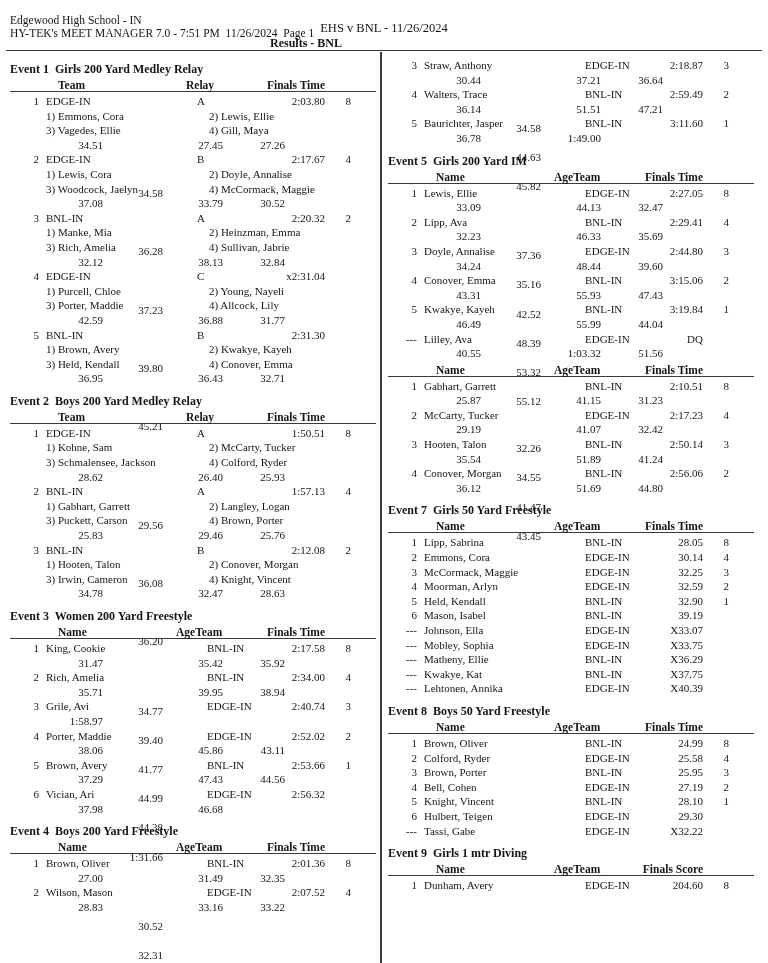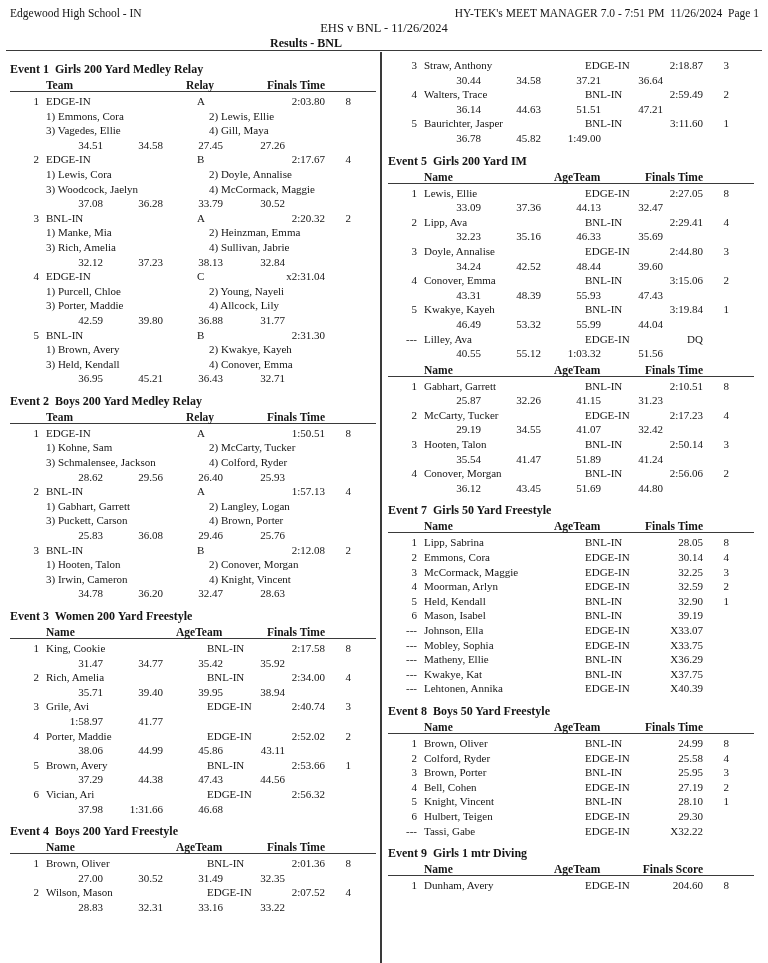--- a/index.html
+++ b/index.html
@@ -2,49 +2,49 @@
 <html><head>
 <meta charset="utf-8">
 <style>
   html,body{margin:0;padding:0;}
   body{
     width:768px;height:963px;
     background:#ffffff;color:#151515;
     font-family:"Liberation Serif","DejaVu Serif",serif;
     position:relative;overflow:hidden;
   }
-  .hdr-row{position:absolute;top:7px;left:10px;right:9px;display:flex;justify-content:space-between;font-size:11.5px;line-height:13px;white-space:pre;}
+  .hdr-row{position:absolute;top:14px;left:10px;right:9px;display:flex;justify-content:space-between;font-size:11.5px;line-height:13px;white-space:pre;flex-direction:column;}
   .meet-title{position:absolute;top:21px;left:0;width:768px;text-align:center;font-weight:normal;font-size:12.5px;line-height:14px;white-space:pre;}
   .results-title{position:absolute;top:36px;left:0;width:612px;text-align:center;font-weight:bold;font-size:12px;line-height:14px;white-space:pre;}
   .top-rule{position:absolute;top:50px;left:6px;width:756px;height:0;border-top:1.8px solid #3a3a3a;}
   .v-divider{position:absolute;top:52px;left:380px;width:1.6px;height:911px;background:#3a3a3a;}
   .col{position:absolute;top:54px;width:366px;}
   #col-left{left:10px;}
   #col-right{left:388px;}
   .event-title{font-weight:bold;font-size:12px;line-height:14px;padding-top:8px;white-space:pre;}
   .event-header{position:relative;height:15px;font-weight:bold;font-size:11.5px;border-bottom:1.7px solid #3a3a3a;margin-bottom:2px;}
   .event-header span{position:absolute;bottom:0;white-space:pre;}
-  .h-first{left:36px;text-align:right;}
+  .h-first{left:48px;text-align:right;}
   .relay .h-second{left:176px;}
   .individual .h-second{left:166px;}
   .h-time{left:227px;width:88px;text-align:right;}
   .continuation{padding-top:4px;}
   .row{position:relative;height:14.6px;line-height:14.6px;font-size:11px;}
   .row span{position:absolute;top:0;white-space:pre;}
   .r-place{left:0;width:29px;text-align:right;}
   .r-name{left:36px;}
   .relay .r-squad{left:187px;}
   .individual .r-squad{left:197px;}
   .r-time{left:225px;width:90px;text-align:right;}
   .r-pts{left:317px;width:24px;text-align:right;}
   .w1{left:36px;}
   .w2{left:187px;margin-left:12px;}
   .splits span{text-align:right;width:60px;}
   .s1{left:33px;}
-  .s2{left:93px;}
+  .s2{left:93px;margin-top:48px;}
   .s3{left:153px;}
   .s4{left:215px;}
 </style>
 </head>
 <body>
 
 <div class="hdr-row">
   <span>Edgewood High School - IN</span>
   <span>HY-TEK's MEET MANAGER 7.0 - 7:51 PM  11/26/2024  Page 1</span>
 </div>

